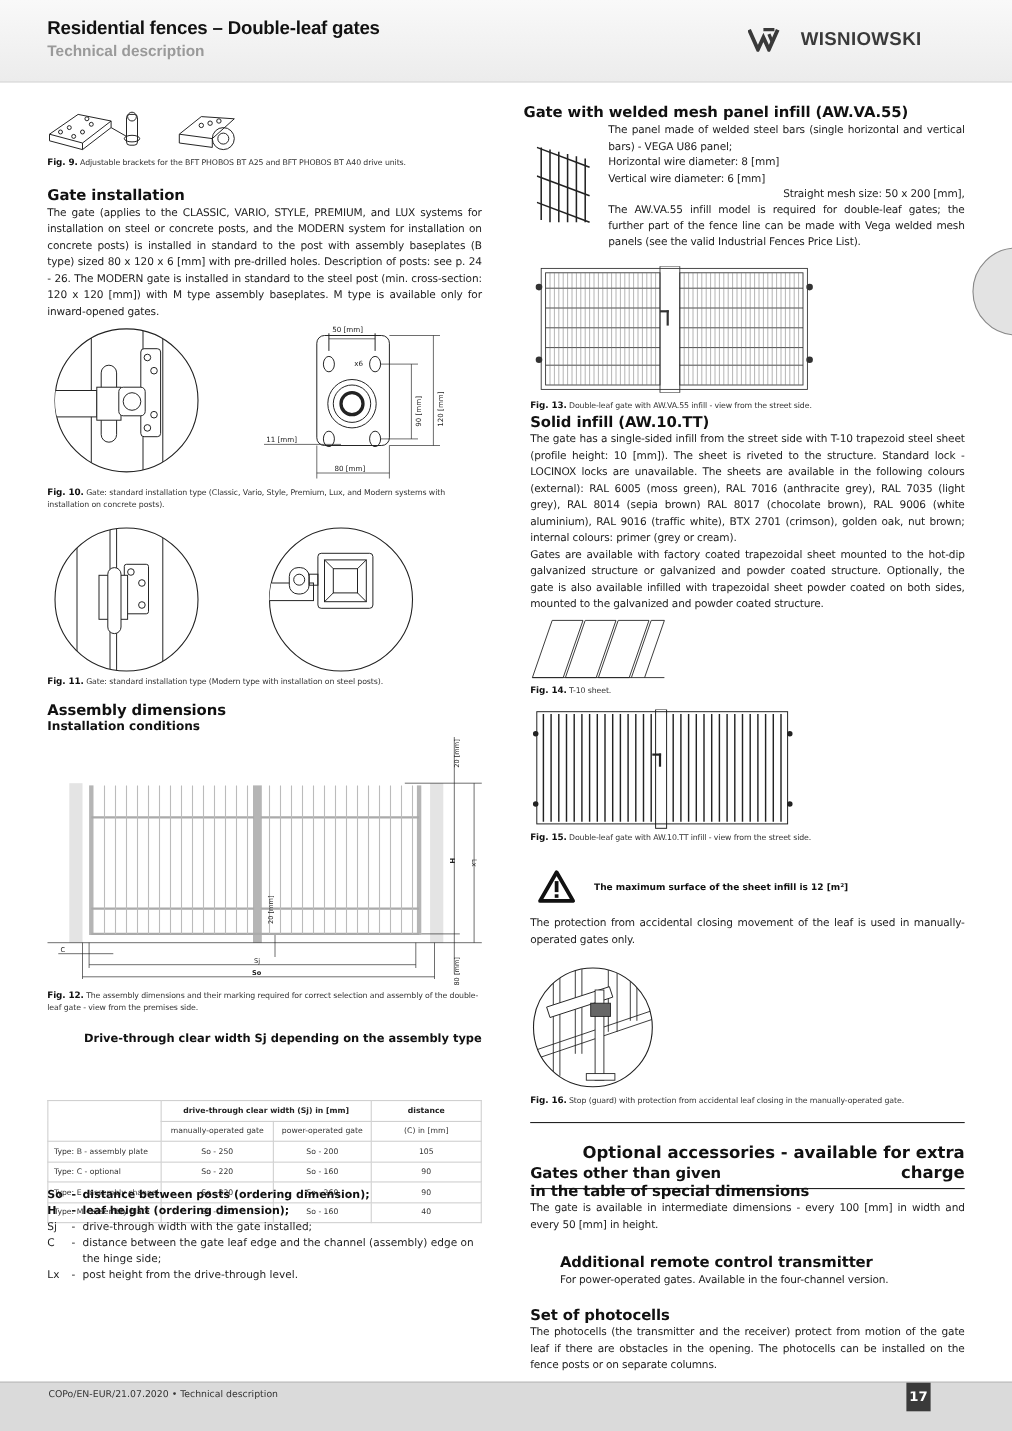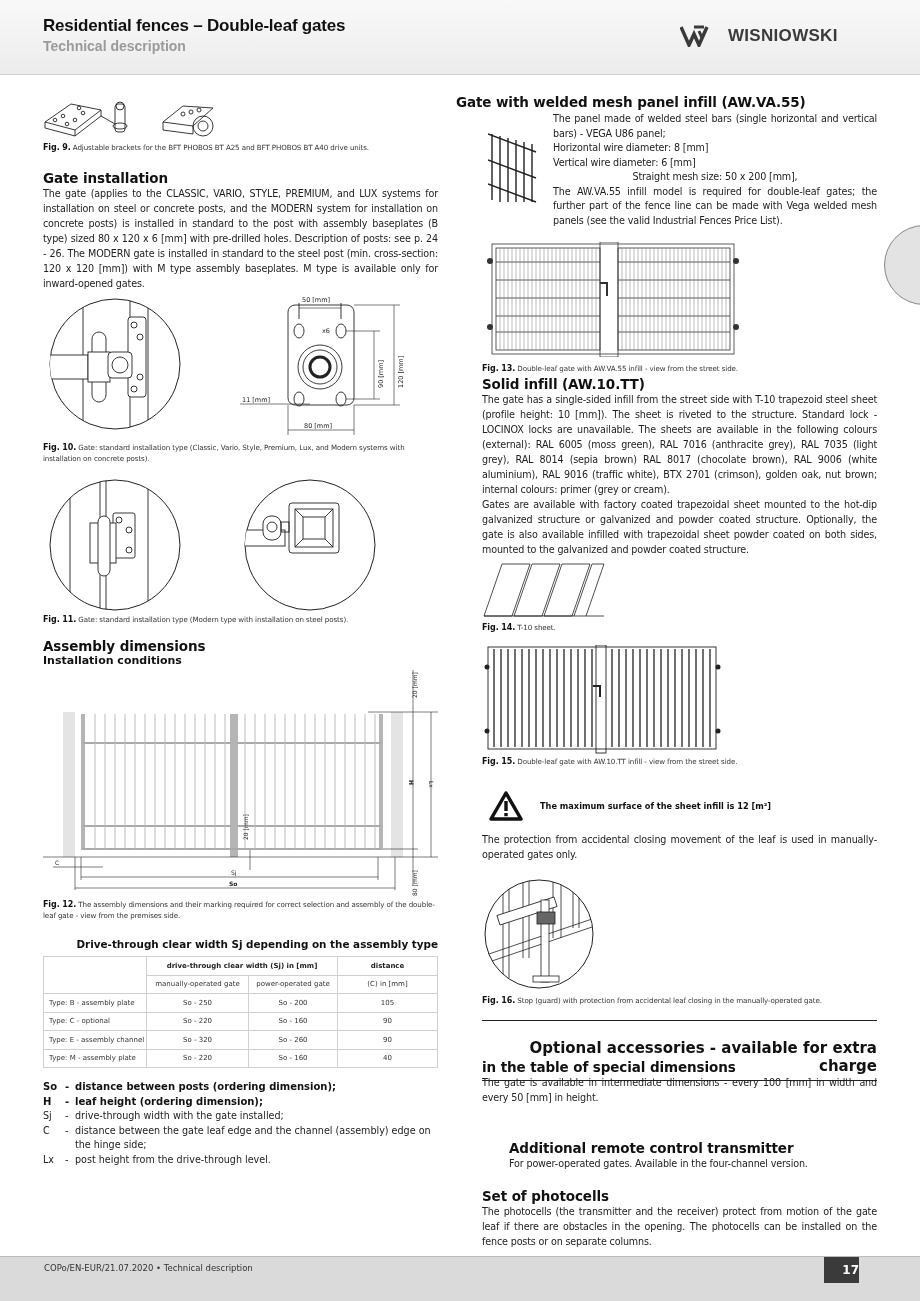--- a/index.html
+++ b/index.html
@@ -19,42 +19,42 @@
   .side-tab { position: absolute; left: 884px; top: 225px; width: 80px; height: 80px; border-radius: 50%;
     background: #e3e3e3; border: 1px solid #888; }
 
   .abs { position: absolute; }
   h2 { font-family: "DejaVu Sans", sans-serif; font-weight: bold; font-size: 13.5px; color: #111; letter-spacing: -0.1px; }
   h3 { font-family: "DejaVu Sans", sans-serif; font-weight: bold; font-size: 11px; color: #111; }
   p.body { font-size: 9.6px; line-height: 15px; color: #222; text-align: justify; letter-spacing: -0.15px; }
   .cap { font-size: 7.1px; color: #333; line-height: 10.5px; letter-spacing: -0.1px; }
   .cap b { font-size: 8px; color: #111; }
 
-  table.sj { border-collapse: collapse; width: 395px; font-size: 7px; color: #333; }
+  table.sj { border-collapse: collapse; width: 395px; font-size: 7px; color: #333; margin-top: 44px; }
   table.sj td, table.sj th { border: 1px solid #d0d0d0; text-align: center; height: 18.5px; }
   table.sj th { font-weight: bold; color: #222; }
   table.sj td.first { text-align: left; padding-left: 5px; }
   .table-title { font-weight: bold; font-size: 10.4px; text-align: right; width: 395px; color: #111; }
 
   .legend-line { font-size: 9.6px; line-height: 14.5px; display: flex; color: #222; }
   .legend-line .k { width: 22px; flex: none; }
   .legend-line .d { width: 10px; flex: none; }
   .legend-line.bold { font-weight: bold; font-size: 10px; color: #111; }
 
   .accessories-title { border-top: 1.5px solid #222; border-bottom: 1.5px solid #222; padding: 18px 0 5px 0;
     font-weight: bold; font-size: 15px; color: #111; width: 395px; text-align: right; }
 
   .warn { display: flex; align-items: center; gap: 16px; }
   .warn-text { font-weight: bold; font-size: 8.2px; color: #111; }
 
   .footer { position: absolute; left: 0; top: 1256px; width: 920px; height: 45px; background: #dadada;
     border-top: 1px solid #bbb; }
   .footer .ref { position: absolute; left: 44px; top: 6px; font-size: 8.5px; color: #333; }
-  .footer .page { position: absolute; left: 824px; top: 0; width: 35px; height: 26px; background: #3a3a3a;
-    color: #fff; font-weight: bold; font-size: 12px; text-align: right; line-height: 26px; }
+  .footer .page { position: absolute; left: 824px; top: 0; width: 22px; height: 26px; background: #3a3a3a;
+    color: #fff; font-weight: bold; font-size: 12px; text-align: center; line-height: 26px; }
   svg { display: block; }
 </style>
 </head>
 <body>
 
 <div class="header">
   <div class="title">Residential fences – Double-leaf gates</div>
   <div class="subtitle">Technical description</div>
   <div class="logo">
     <svg viewBox="0 0 40 22">
@@ -355,21 +355,21 @@
       <span class="d">-</span>
       <span>distance between the gate leaf edge and the channel (assembly) edge on the hinge side;</span>
     </div>
   <div class="legend-line">
       <span class="k">Lx</span>
       <span class="d">-</span>
       <span>post height from the drive-through level.</span>
     </div>
 </div>
 
-<div class="abs" style="left:456px;top:94px;width:400px;">
+<div class="abs" style="left:476px;top:94px;width:400px;">
   <h2>Gate with welded mesh panel infill (AW.VA.55)</h2>
 </div>
 <div class="abs" style="left:488px;top:130px;">
   <svg width="50" height="75" viewBox="0 0 50 75">
     <g stroke="#222" stroke-width="1.4">
       <line x1="4" y1="4" x2="4" y2="70"></line>
         <line x1="12" y1="6" x2="12" y2="72"></line>
         <line x1="20" y1="8" x2="20" y2="72"></line>
         <line x1="28" y1="10" x2="28" y2="72"></line>
         <line x1="36" y1="12" x2="36" y2="72"></line>
@@ -377,21 +377,21 @@
       <line x1="0" y1="4" x2="48" y2="22"></line>
         <line x1="0" y1="30" x2="48" y2="48"></line>
         <line x1="0" y1="54" x2="48" y2="72"></line>
     </g>
   </svg>
 </div>
 <div class="abs" style="left:553px;top:112px;width:324px;">
   <p class="body" style="line-height:14.5px;">The panel made of welded steel bars (single horizontal and vertical bars) - VEGA U86 panel;</p>
   <p class="body" style="line-height:14.5px;text-align:left;">Horizontal wire diameter: 8 [mm]</p>
   <p class="body" style="line-height:14.5px;text-align:left;">Vertical wire diameter: 6 [mm]</p>
-  <p class="body" style="line-height:14.5px;text-align:center;">Straight mesh size: 50 x 200 [mm],</p>
+  <p class="body" style="line-height:14.5px;text-align:right;">Straight mesh size: 50 x 200 [mm],</p>
   <p class="body" style="line-height:14.5px;">The AW.VA.55 infill model is required for double-leaf gates; the further part of the fence line can be made with Vega welded mesh panels (see the valid Industrial Fences Price List).</p>
 </div>
 
 <div class="abs" style="left:482px;top:242px;">
   <svg width="262" height="115" viewBox="0 0 262 115">
     <g fill="none" stroke="#333" stroke-width="0.8">
       <rect x="10" y="2" width="242" height="110"></rect>
       <rect x="14" y="6" width="104" height="102"></rect>
       <rect x="136" y="6" width="112" height="102"></rect>
       <rect x="118" y="0" width="18" height="115"></rect>
@@ -586,20 +586,21 @@
     </g>
   </svg>
 </div>
 <div class="abs cap" style="left:482px;top:996px;width:395px;">
   <b>Fig. 16.</b><span> Stop (guard) with protection from accidental leaf closing in the manually-operated gate.</span>
 </div>
 
 <div class="abs accessories-title" style="left:482px;top:1020px;">Optional accessories - available for extra charge</div>
 
 <div class="abs" style="left:482px;top:1059px;width:395px;">
+  <h2>Gates other than given</h2>
   <h2>in the table of special dimensions</h2>
   <p class="body">The gate is available in intermediate dimensions - every 100 [mm] in width and every 50 [mm] in height.</p>
 </div>
 <div class="abs" style="left:482px;top:1140px;width:395px;margin-left:27px;">
   <h2>Additional remote control transmitter</h2>
   <p class="body">For power-operated gates. Available in the four-channel version.</p>
 </div>
 <div class="abs" style="left:482px;top:1188px;width:395px;">
   <h2>Set of photocells</h2>
   <p class="body">The photocells (the transmitter and the receiver) protect from motion of the gate leaf if there are obstacles in the opening. The photocells can be installed on the fence posts or on separate columns.</p>

